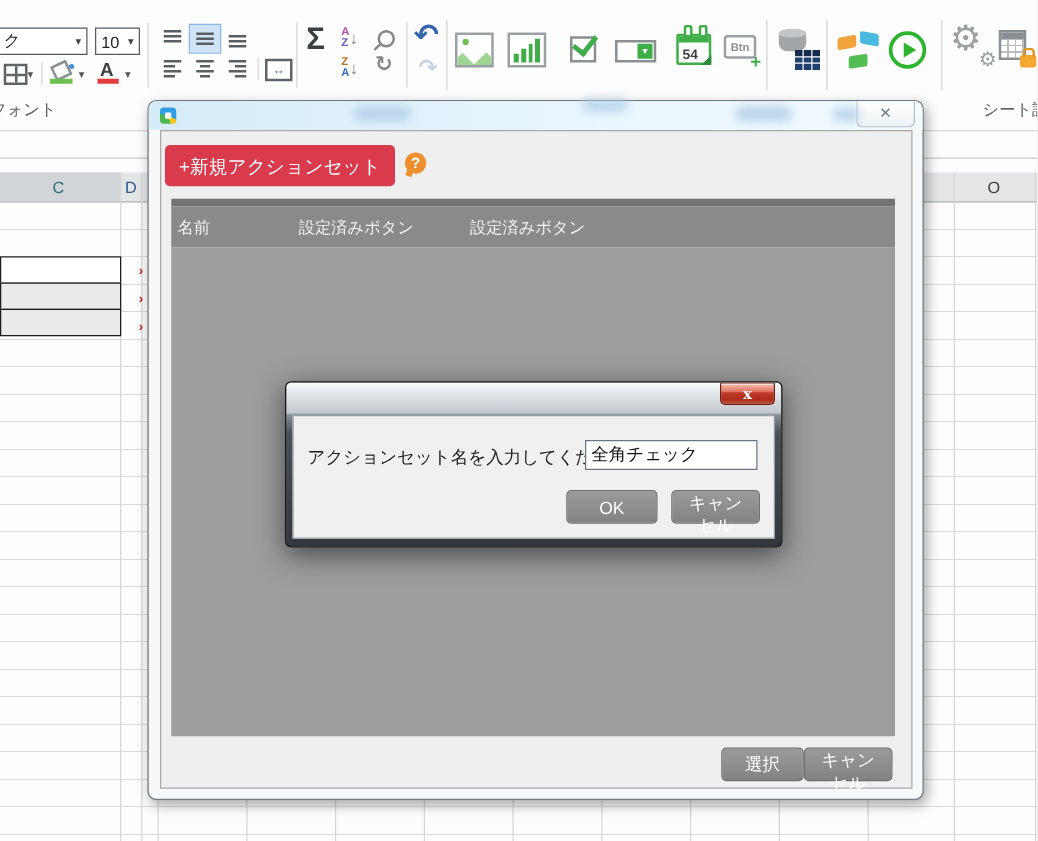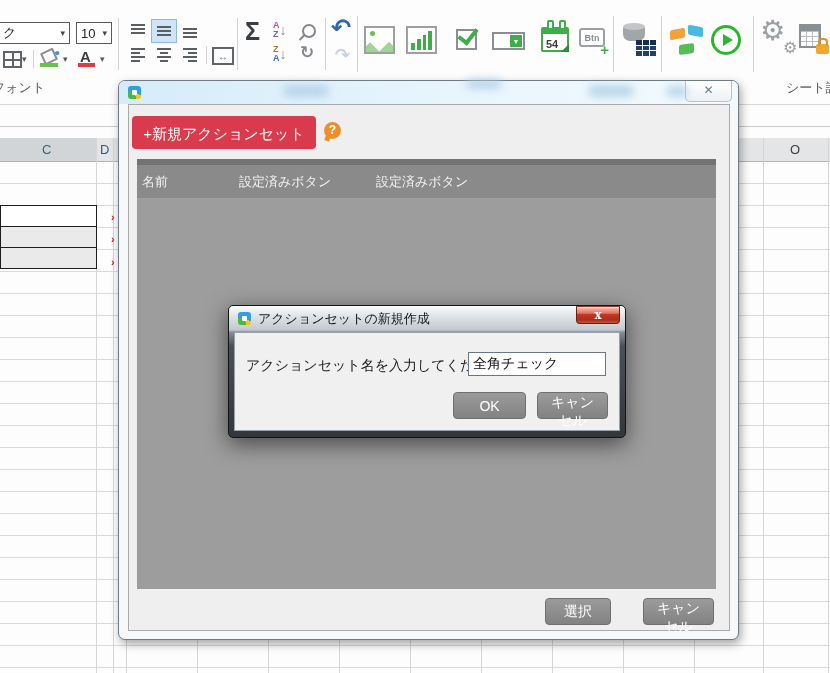--- a/index.html
+++ b/index.html
@@ -324,35 +324,31 @@
       <div class="help">?</div>
       <div class="list">
         <div class="list-topstrip"></div>
         <div class="list-header">
           <span class="c1">名前</span>
           <span class="c2">設定済みボタン</span>
           <span class="c3">設定済みボタン</span>
         </div>
         <div class="list-body"></div>
       </div>
-      <button class="btn-gray" style="left:416px;top:493px;width:66px;height:27px;">選択</button>
+      <button class="btn-gray" style="left:448px;top:493px;width:66px;height:27px;">選択</button>
       <button class="btn-gray" style="left:514px;top:493px;width:71px;height:27px;">キャンセル</button>
     </div>
   </div>
 
   <div class="smudge" style="left:283px;top:85px;width:46px;"></div>
   <div class="smudge" style="left:466px;top:79px;width:36px;height:10px;"></div>
   <div class="smudge" style="left:588px;top:85px;width:46px;"></div>
   <div class="smudge" style="left:666px;top:86px;width:22px;height:11px;"></div>
 
   <div class="dlg2">
-    <div class="dlg2-title">
-      <span class="applogo" style="width:13px;height:13px;"></span>
-      <span>アクションセットの新規作成</span>
-    </div>
     <div class="dlg2-close">
       <span>x</span>
     </div>
     <div class="dlg2-body">
       <span class="prompt">アクションセット名を入力してください</span>
       <input class="nameinput" type="text" value="全角チェック" style="">
       <button class="btn-gray" style="left:218px;top:59px;width:73px;height:27px;">OK</button>
       <button class="btn-gray" style="left:302px;top:59px;width:71px;height:27px;">キャンセル</button>
     </div>
   </div>

